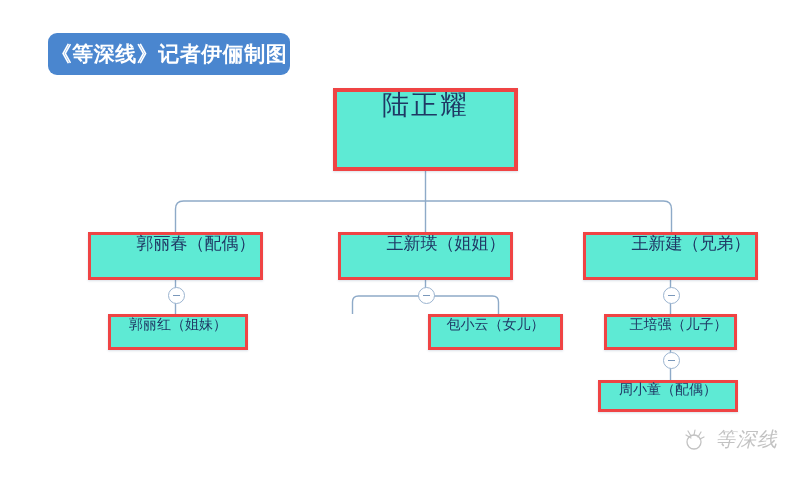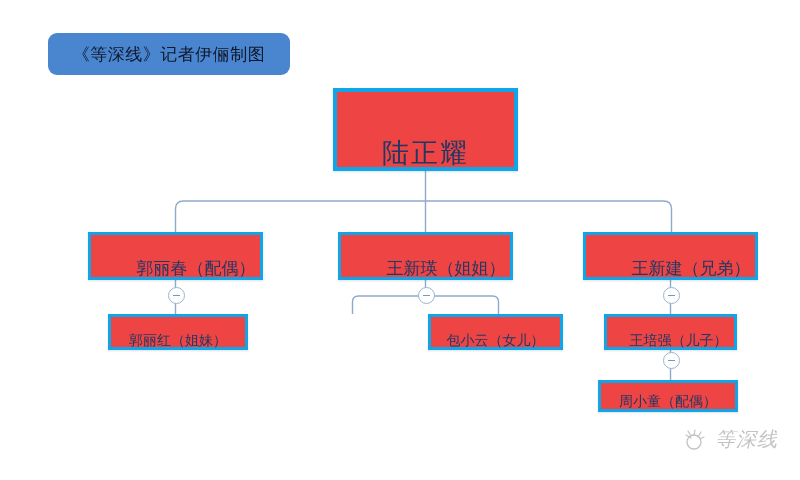--- a/index.html
+++ b/index.html
@@ -47,35 +47,35 @@
     width: 242px;
     height: 42px;
     background: #4a86cf;
     border-radius: 9px;
     display: flex;
     align-items: center;
     justify-content: center;
     z-index: 4;
   }
   .header-badge-text {
-    color: #0f172a;
-    font-size: 17px;
-    font-weight: normal;
+    color: #ffffff;
+    font-size: 21px;
+    font-weight: bold;
     letter-spacing: 0.5px;
     white-space: nowrap;
   }
 
   
   .node {
     position: absolute;
     box-sizing: border-box;
-    background: #ef4444;
-    border: 3px solid #0ea5e9;
-    display: flex;
-    align-items: flex-end;
+    background: #5eead4;
+    border: 3px solid #ef4444;
+    display: flex;
+    align-items: flex-start;
     justify-content: center;
     z-index: 3;
     box-shadow: 0 1px 2px rgba(60, 90, 130, 0.18);
   }
   .node-label {
     color: #1f3864;
     white-space: nowrap;
     line-height: 1;
   }
 

